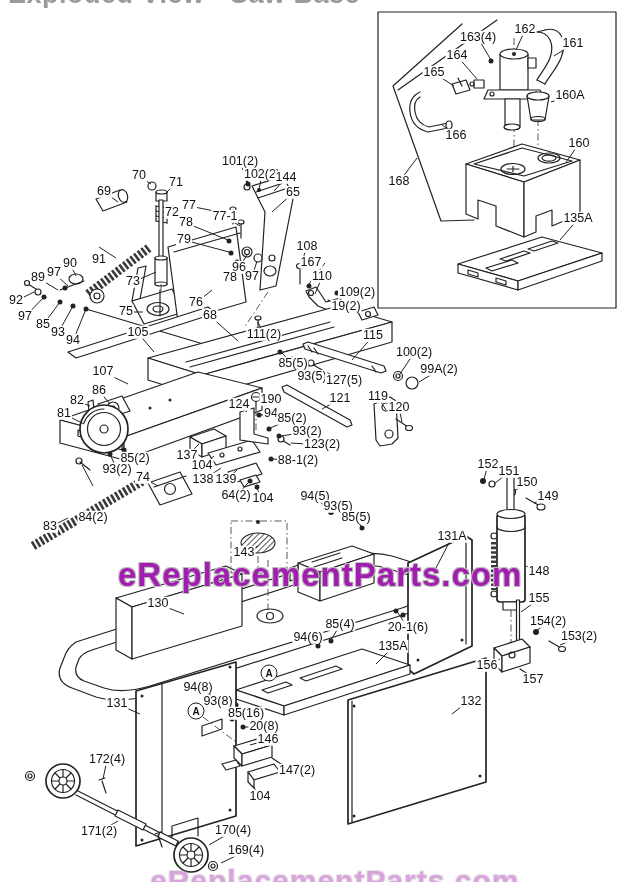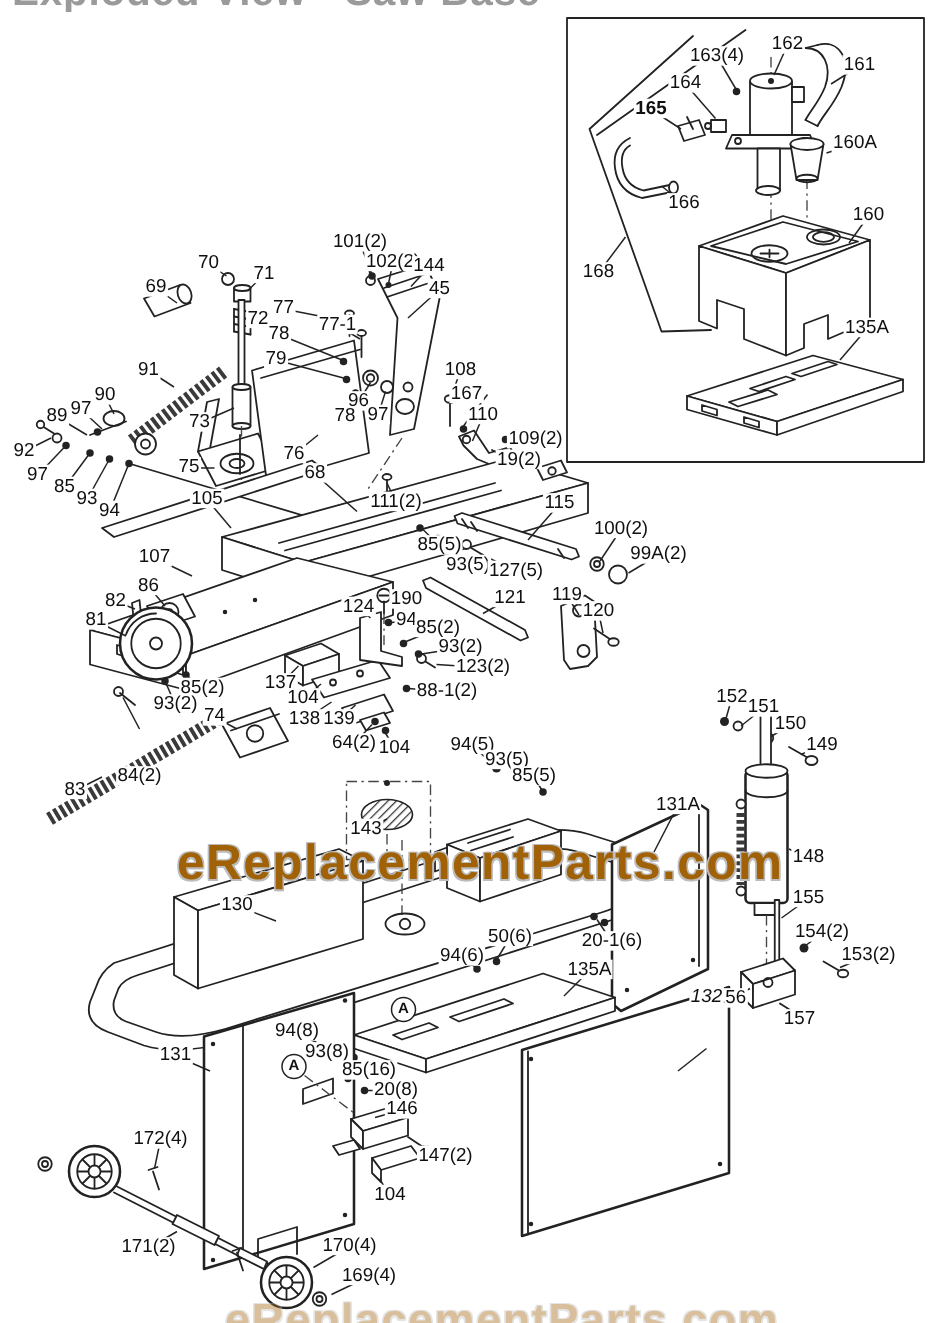--- a/index.html
+++ b/index.html
@@ -5,21 +5,21 @@
   html,body{margin:0;padding:0;background:#fff;}
   .stage{position:relative;width:620px;height:882px;background:#fff;overflow:hidden;
          font-family:"Liberation Sans",sans-serif;}
   .title-clip{position:absolute;top:0;left:8px;width:420px;height:8px;overflow:hidden;z-index:6;}
   .title-clip span{display:block;font-size:27px;font-weight:bold;color:#9a9a9a;
          letter-spacing:.5px;margin-top:-21px;white-space:nowrap;}
   svg.art,svg.leads{position:absolute;left:0;top:0;}
   svg.art{z-index:1;}
   svg.leads{z-index:2;}
   svg.leads line{stroke:#222;stroke-width:1;}
-  .wm{position:absolute;font-weight:bold;color:#a16207;letter-spacing:1px;z-index:3;
+  .wm{position:absolute;font-weight:bold;color:#a21caf;letter-spacing:1px;z-index:3;
       text-shadow:1px 1px 0 #bcbcbc,-1px -1px 0 #bcbcbc,1px -1px 0 #bcbcbc,-1px 1px 0 #bcbcbc;
       pointer-events:none;white-space:nowrap;}
   .wm-main{left:118px;top:556px;font-size:33px;}
   .wm-bottom{left:150px;top:864px;font-size:30px;opacity:.4;}
   #labels-layer{position:absolute;left:0;top:0;width:620px;height:882px;z-index:4;pointer-events:none;}
   .plabel{position:absolute;transform:translate(-50%,-55%);font-size:12.5px;color:#101010;
           background:#fff;padding:0 1px;line-height:1.05;white-space:nowrap;}
   .datum{position:absolute;width:15px;height:15px;border:1.3px solid #222;border-radius:50%;
          background:#fff;color:#111;font-size:10px;font-weight:bold;display:flex;
          align-items:center;justify-content:center;transform:translate(-50%,-50%);z-index:4;}
@@ -537,33 +537,33 @@
       <div class="plabel" style="left: 139px; top: 176px;">70</div>
       <div class="plabel" style="left: 176px; top: 183px;">71</div>
       <div class="plabel" style="left: 172px; top: 213px;">72</div>
       <div class="plabel" style="left: 133px; top: 282px;">73</div>
       <div class="plabel" style="left: 126px; top: 312px;">75</div>
       <div class="plabel" style="left: 196px; top: 303px;">76</div>
       <div class="plabel" style="left: 189px; top: 206px;">77</div>
       <div class="plabel" style="left: 225px; top: 217px;">77-1</div>
       <div class="plabel" style="left: 186px; top: 223px;">78</div>
       <div class="plabel" style="left: 184px; top: 240px;">79</div>
-      <div class="plabel" style="left: 99px; top: 247px;">91</div>
+      <div class="plabel" style="left: 99px; top: 260px;">91</div>
       <div class="plabel" style="left: 70px; top: 264px;">90</div>
       <div class="plabel" style="left: 38px; top: 278px;">89</div>
       <div class="plabel" style="left: 54px; top: 273px;">97</div>
       <div class="plabel" style="left: 16px; top: 301px;">92</div>
       <div class="plabel" style="left: 25px; top: 317px;">97</div>
       <div class="plabel" style="left: 43px; top: 325px;">85</div>
       <div class="plabel" style="left: 58px; top: 333px;">93</div>
       <div class="plabel" style="left: 73px; top: 341px;">94</div>
       <div class="plabel" style="left: 240px; top: 162px;">101(2)</div>
       <div class="plabel" style="left: 262px; top: 175px;">102(2)</div>
       <div class="plabel" style="left: 286px; top: 178px;">144</div>
-      <div class="plabel" style="left: 293px; top: 193px;">45</div>
+      <div class="plabel" style="left: 293px; top: 193px;">65</div>
       <div class="plabel" style="left: 239px; top: 268px;">96</div>
       <div class="plabel" style="left: 252px; top: 277px;">97</div>
       <div class="plabel" style="left: 230px; top: 278px;">78</div>
       <div class="plabel" style="left: 307px; top: 247px;">108</div>
       <div class="plabel" style="left: 311px; top: 263px;">167</div>
       <div class="plabel" style="left: 322px; top: 277px;">110</div>
       <div class="plabel" style="left: 357px; top: 293px;">109(2)</div>
       <div class="plabel" style="left: 346px; top: 307px;">19(2)</div>
       <div class="plabel" style="left: 138px; top: 333px;">105</div>
       <div class="plabel" style="left: 210px; top: 316px;">68</div>
@@ -608,43 +608,43 @@
       <div class="plabel" style="left: 488px; top: 465px;">152</div>
       <div class="plabel" style="left: 509px; top: 472px;">151</div>
       <div class="plabel" style="left: 527px; top: 483px;">150</div>
       <div class="plabel" style="left: 548px; top: 497px;">149</div>
       <div class="plabel" style="left: 539px; top: 572px;">148</div>
       <div class="plabel" style="left: 539px; top: 599px;">155</div>
       <div class="plabel" style="left: 548px; top: 622px;">154(2)</div>
       <div class="plabel" style="left: 579px; top: 637px;">153(2)</div>
       <div class="plabel" style="left: 487px; top: 666px;">156</div>
       <div class="plabel" style="left: 533px; top: 680px;">157</div>
-      <div class="plabel" style="left: 340px; top: 625px;">50(6)</div>
+      <div class="plabel" style="left: 340px; top: 625px;">85(4)</div>
       <div class="plabel" style="left: 308px; top: 638px;">94(6)</div>
       <div class="plabel" style="left: 408px; top: 628px;">20-1(6)</div>
       <div class="plabel" style="left: 393px; top: 647px;">135A</div>
-      <div class="plabel" style="left: 471px; top: 665px; font-style: italic;">132</div>
+      <div class="plabel" style="left: 471px; top: 702px;">132</div>
       <div class="plabel" style="left: 117px; top: 704px;">131</div>
       <div class="plabel" style="left: 198px; top: 688px;">94(8)</div>
       <div class="plabel" style="left: 218px; top: 702px;">93(8)</div>
       <div class="plabel" style="left: 246px; top: 714px;">85(16)</div>
       <div class="plabel" style="left: 264px; top: 727px;">20(8)</div>
       <div class="plabel" style="left: 268px; top: 740px;">146</div>
       <div class="plabel" style="left: 297px; top: 771px;">147(2)</div>
       <div class="plabel" style="left: 260px; top: 797px;">104</div>
       <div class="plabel" style="left: 107px; top: 760px;">172(4)</div>
       <div class="plabel" style="left: 99px; top: 832px;">171(2)</div>
       <div class="plabel" style="left: 233px; top: 831px;">170(4)</div>
       <div class="plabel" style="left: 246px; top: 851px;">169(4)</div>
       <div class="plabel" style="left: 399px; top: 182px;">168</div>
       <div class="plabel" style="left: 478px; top: 38px;">163(4)</div>
       <div class="plabel" style="left: 525px; top: 30px;">162</div>
       <div class="plabel" style="left: 573px; top: 44px;">161</div>
       <div class="plabel" style="left: 457px; top: 56px;">164</div>
-      <div class="plabel" style="left: 434px; top: 73px; font-weight: bold;">165</div>
+      <div class="plabel" style="left: 434px; top: 73px;">165</div>
       <div class="plabel" style="left: 456px; top: 136px;">166</div>
       <div class="plabel" style="left: 570px; top: 96px;">160A</div>
       <div class="plabel" style="left: 579px; top: 144px;">160</div>
       <div class="plabel" style="left: 578px; top: 219px;">135A</div>
       <div class="datum" style="left: 269px; top: 673px;">A</div>
       <div class="datum" style="left: 196px; top: 711px;">A</div>
     </div>
 
 </div>
 

